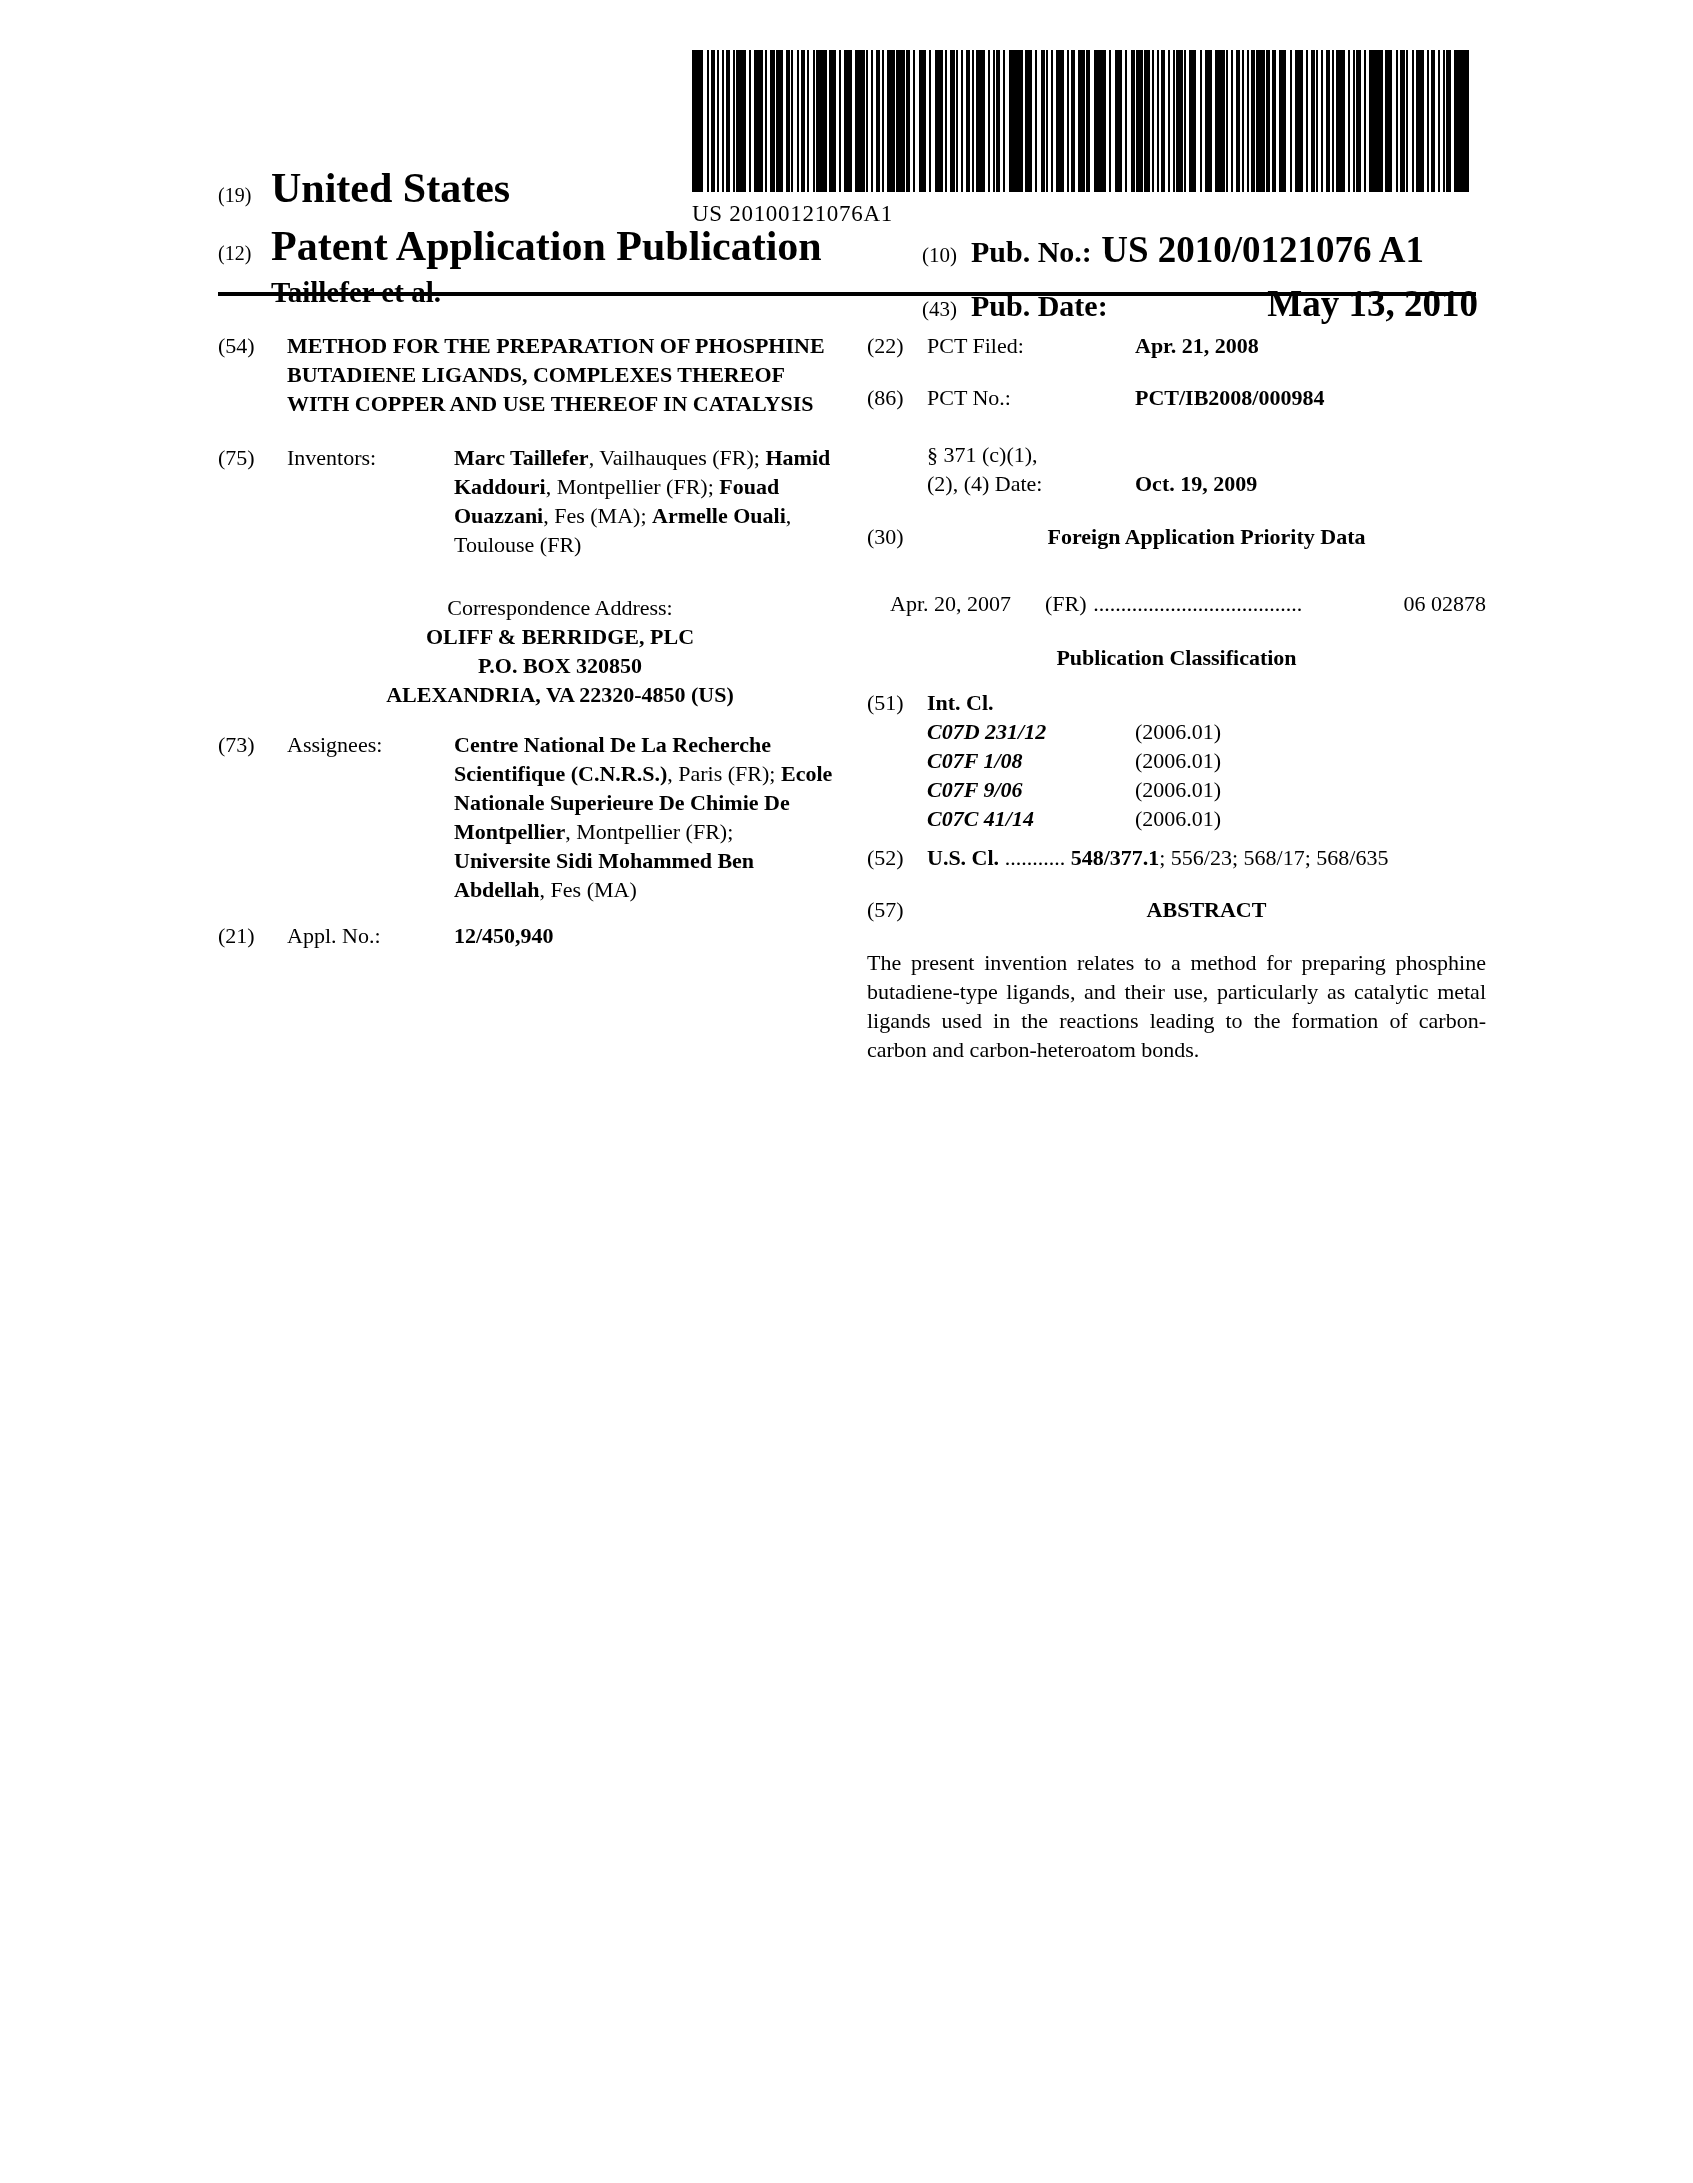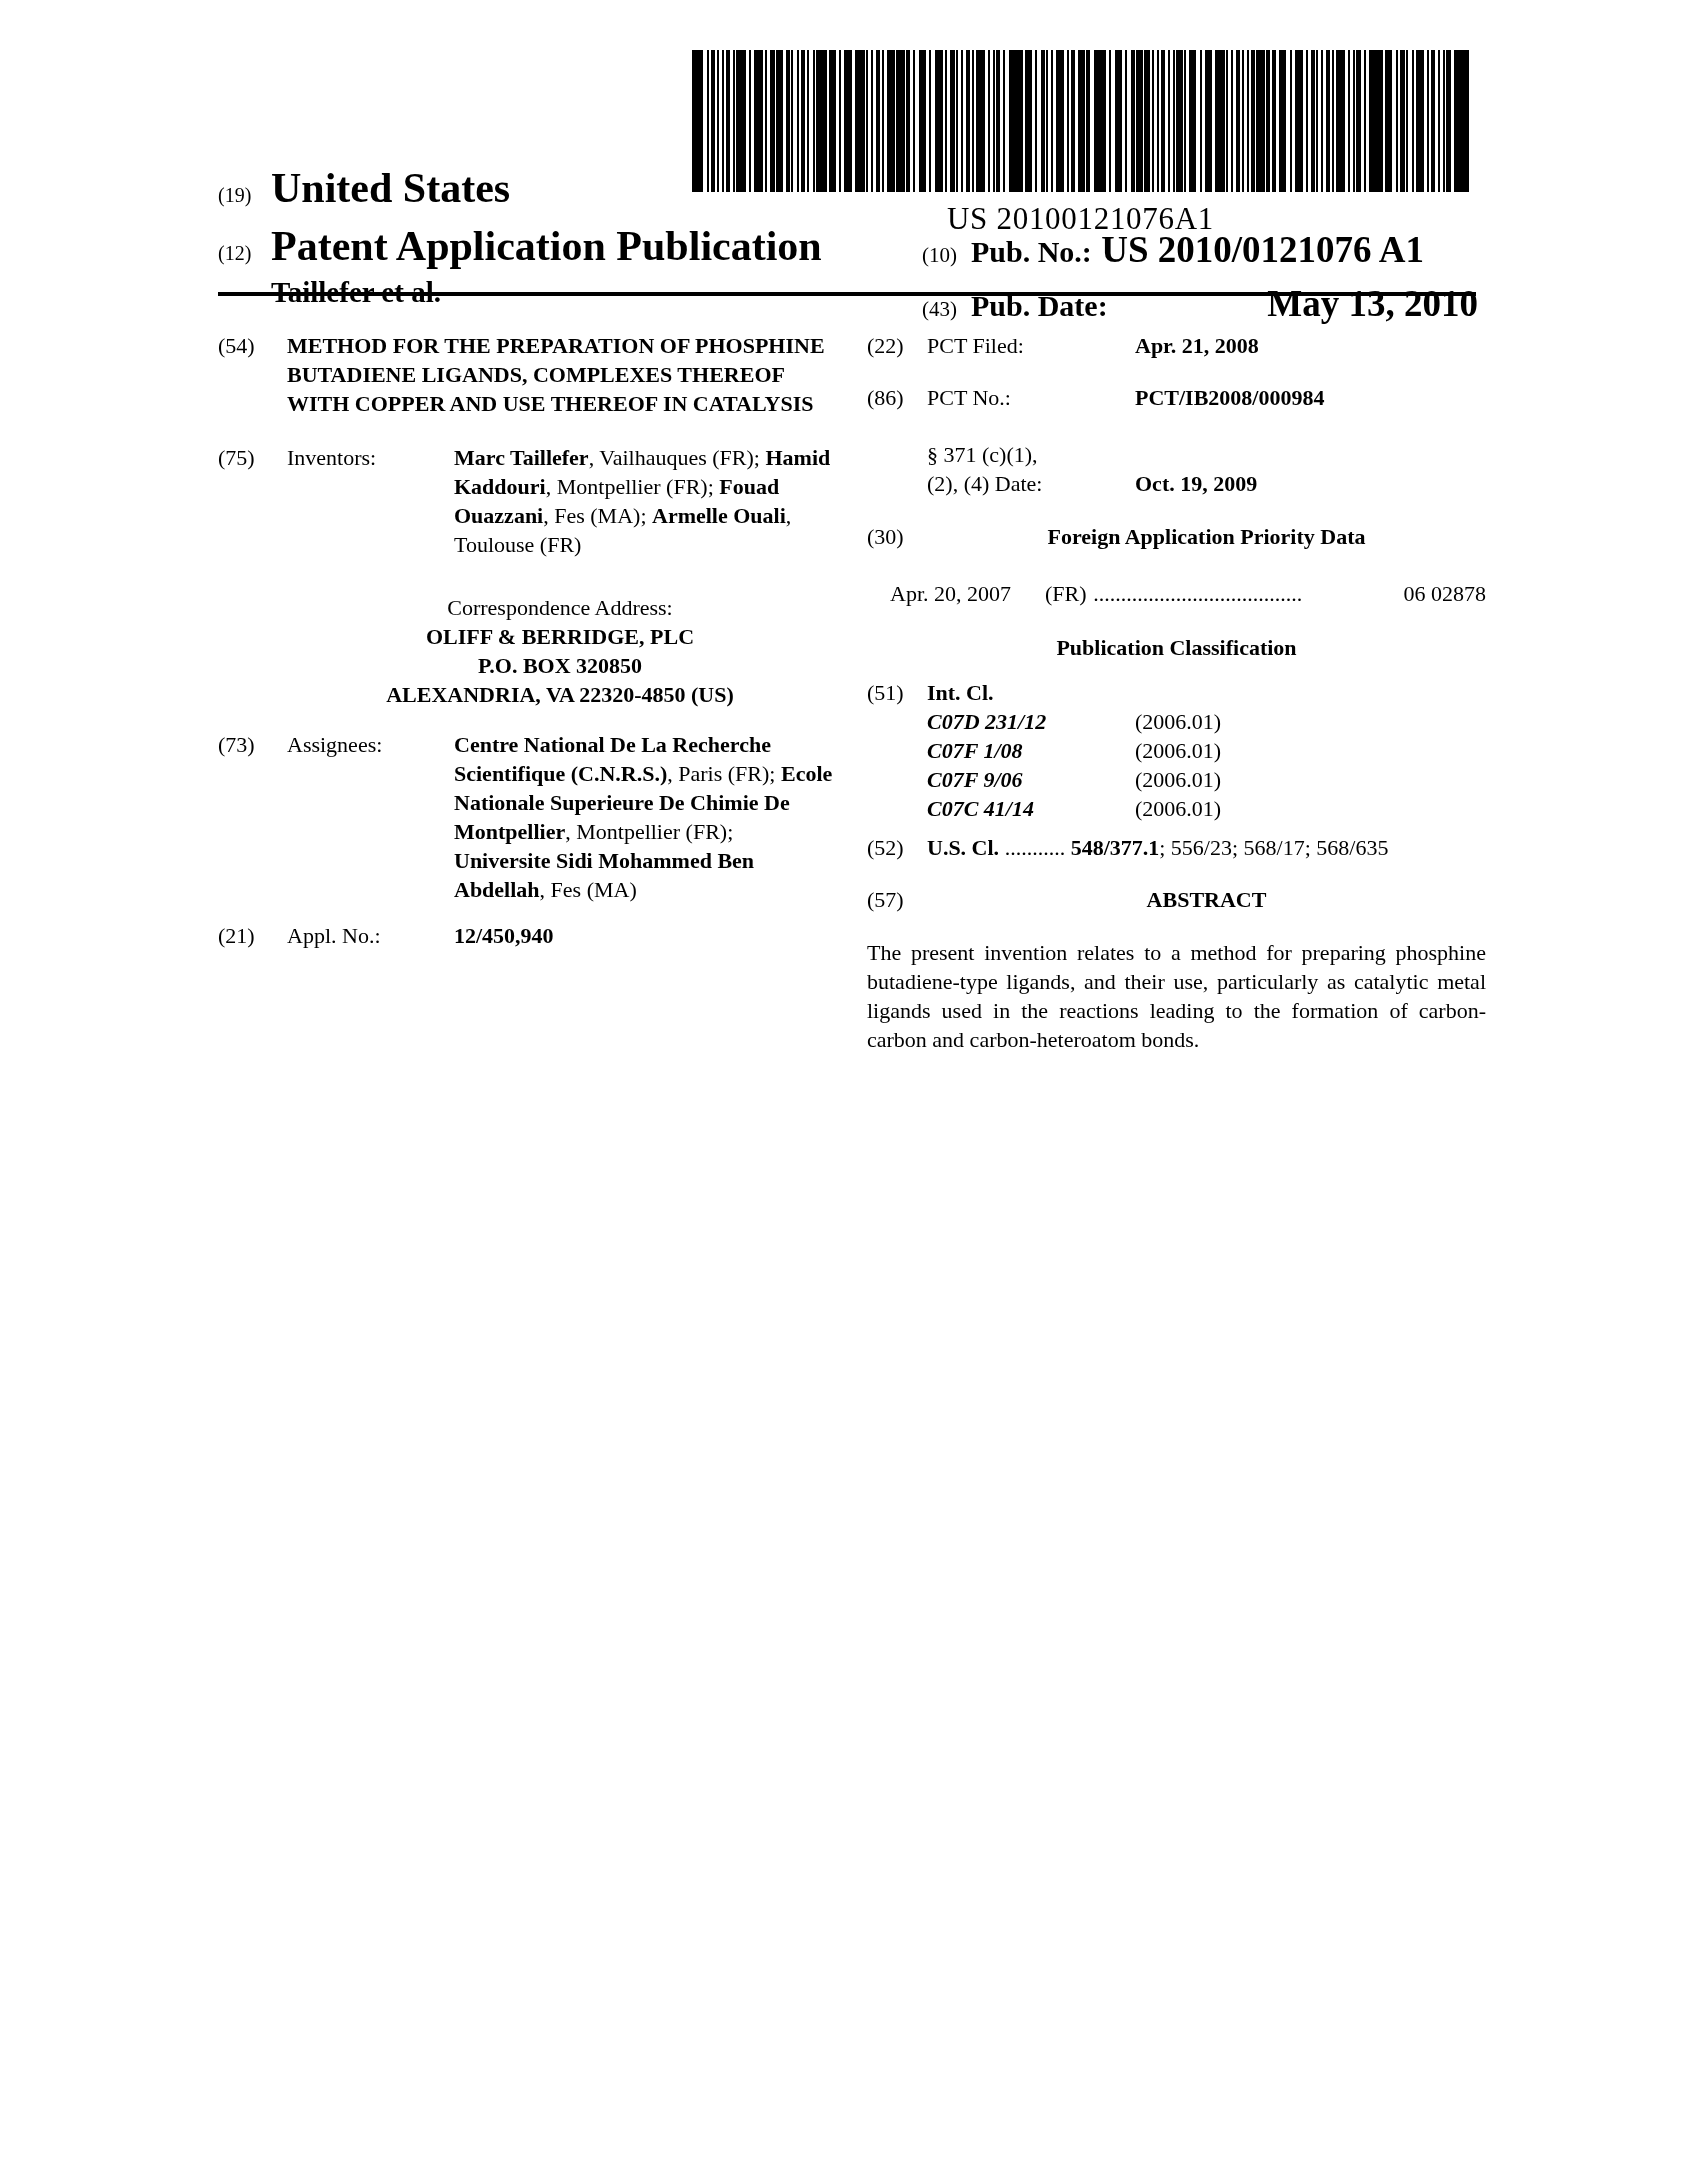--- a/index.html
+++ b/index.html
@@ -20,22 +20,21 @@
     background-image:
       repeating-linear-gradient(90deg,#000 0 2px,transparent 2px 5.3px),
       repeating-linear-gradient(90deg,#000 0 4px,transparent 4px 15px),
       repeating-linear-gradient(90deg,#000 0 6.6px,transparent 6.6px 40px),
       repeating-linear-gradient(90deg,#000 0 2.6px,transparent 2.6px 64px);
     border-left:4px solid #000;
     border-right:4px solid #000;
   }
   .bc-text{
     margin-top:9.3px;
-    text-align:center;
-    font-size:31px;
+    font-size:23px;
     letter-spacing:0.7px;
   }
   
   .header{position:absolute;left:218px;top:164px;width:1260px;height:142px;}
   .h-num{font-size:20px;display:inline-block;width:53px;}
   .h-num-sm{font-size:21px;display:inline-block;width:49px;}
   .h-line19{position:absolute;left:0;top:0;font-size:42px;font-weight:bold;}
   .h-line19 .h-num{font-weight:normal;}
   .h-line12{position:absolute;left:0;top:58px;font-size:42px;font-weight:bold;white-space:nowrap;}
   .h-line12 .h-num{font-weight:normal;}
@@ -64,21 +63,21 @@
   .leader-row .fr{margin-left:34px;}
   .leader-dots{flex:1;overflow:hidden;white-space:nowrap;padding:0 6.6px;}
   .abstract-text{text-align:justify;}
   .mt-inv{margin-top:25px;}
   .mt-corr{margin-top:34px;text-align:center;}
   .mt-asgn{margin-top:21px;}
   .mt-appl{margin-top:17px;}
   .mt-pctno{margin-top:22.5px;}
   .mt-371{margin-top:28px;}
   .mt-30{margin-top:24px;}
-  .mt-prio{margin-top:28px;justify-content:space-between;}
+  .mt-prio{margin-top:38px;justify-content:space-between;}
   .mt-pubclass{margin-top:25px;}
   .mt-intcl{margin-top:16px;}
   .mt-uscl{margin-top:10.6px;}
   .mt-abs-h{margin-top:22.5px;}
   .mt-abs-t{margin-top:24px;}
   .val-bottom{align-self:end;}
 </style>
 </head>
 <body>
 

